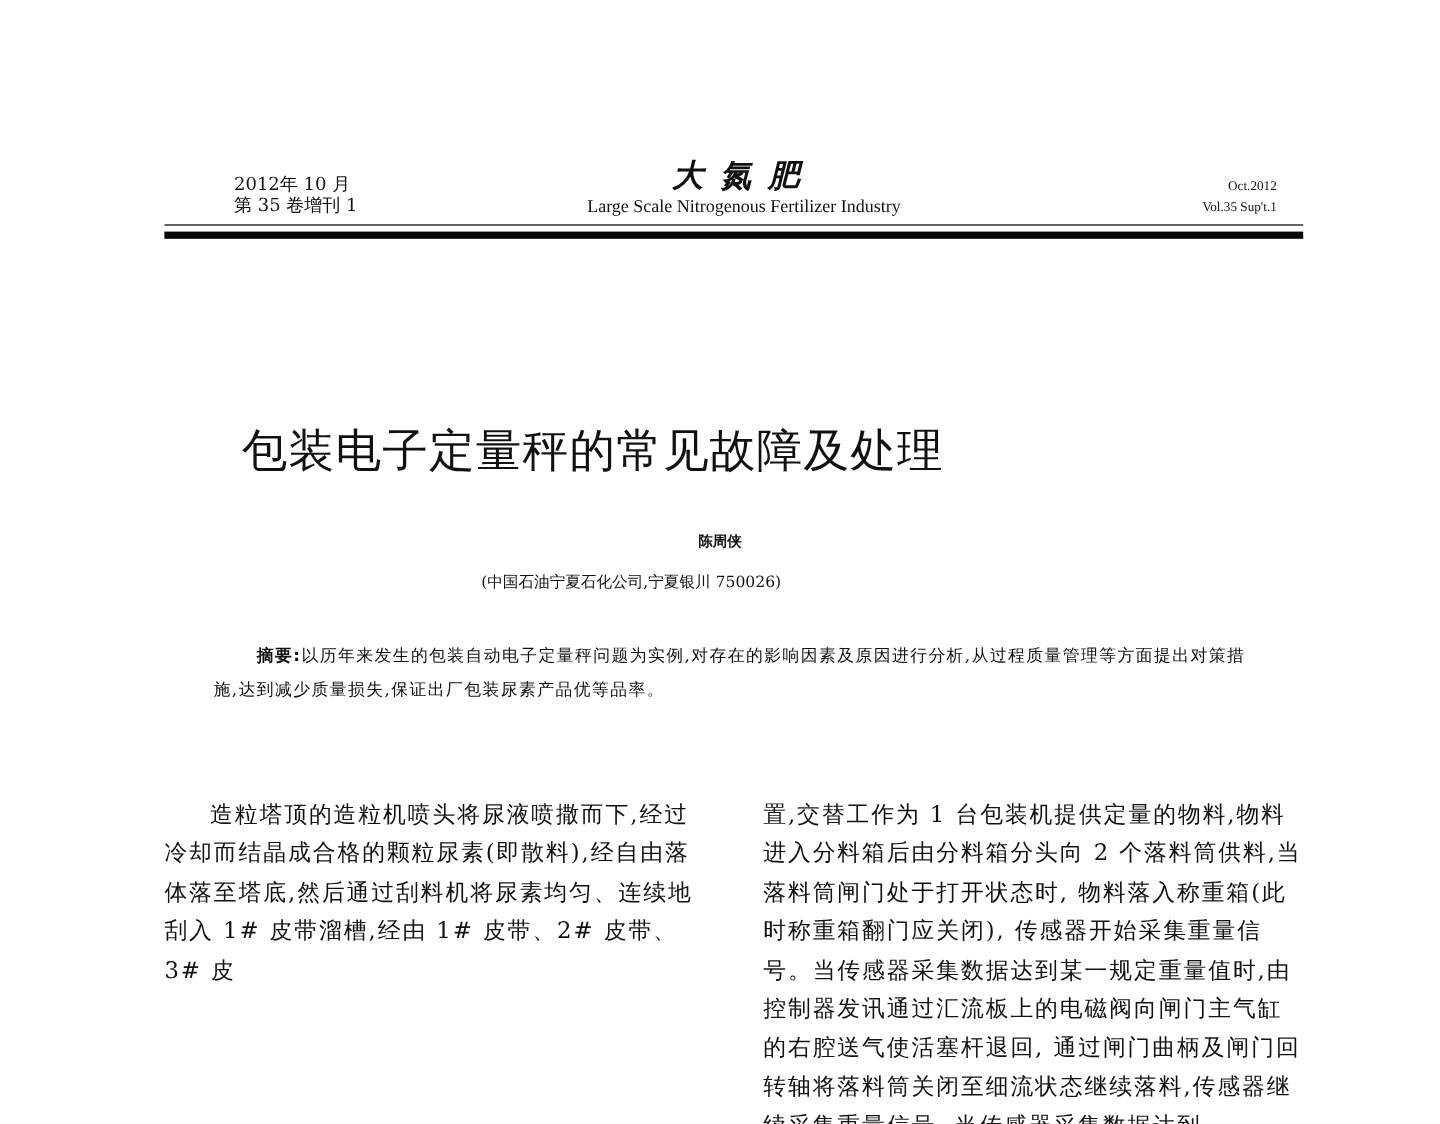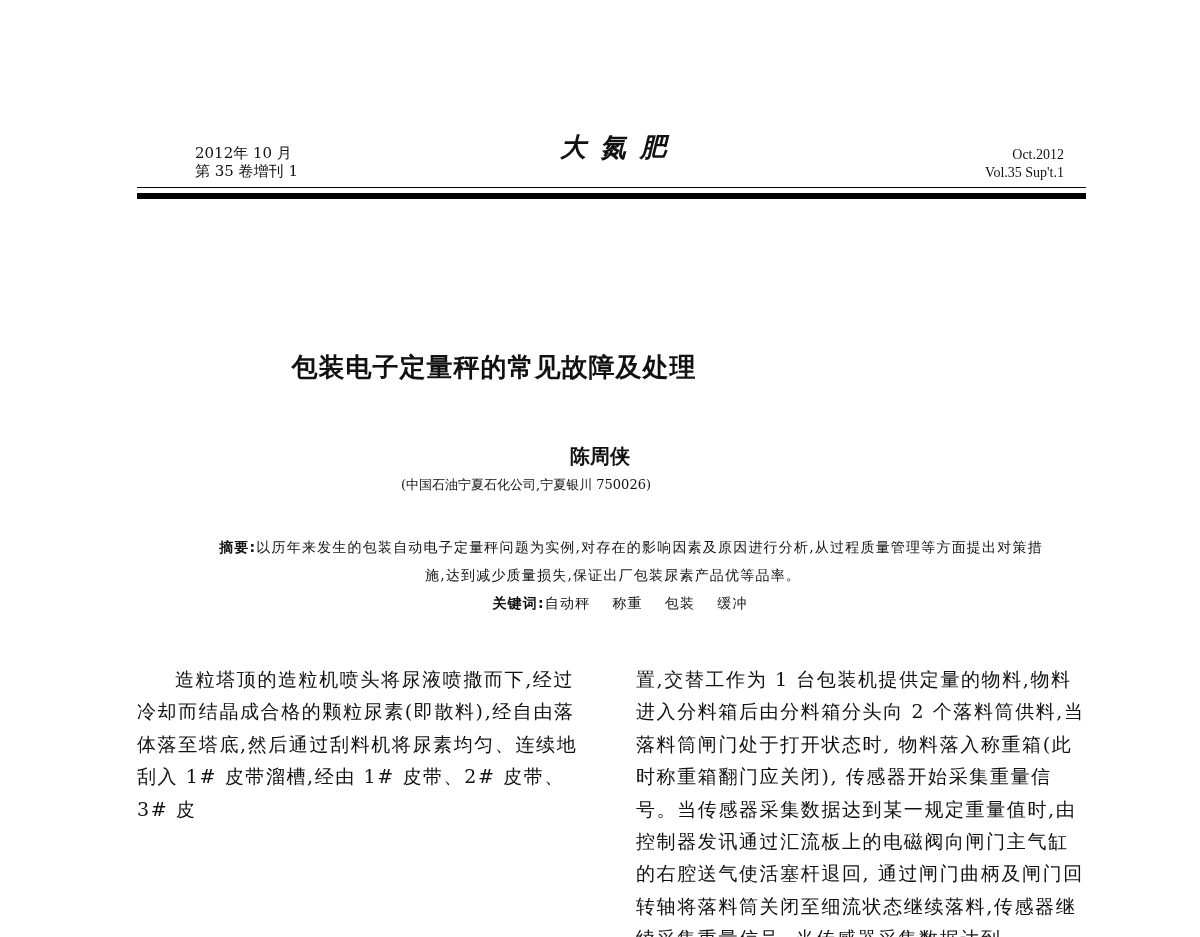--- a/index.html
+++ b/index.html
@@ -6,66 +6,66 @@
   body {
     width: 1200px; height: 937px; overflow: hidden; background: #ffffff;
     color: #111111; position: relative;
     font-family: "DejaVu Serif", "Liberation Serif", serif;
   }
   .abs { position: absolute; }
   .hdr-left { left: 163px; top: 144px; font-size: 15px; line-height: 18px; margin-left: 32px; }
   .hdr-center { left: 420px; width: 400px; top: 132px; text-align: center; }
   .logo { font-size: 26px; font-weight: bold; letter-spacing: 14px; line-height: 30px; font-family: "DejaVu Serif", serif; font-style: italic; }
   .journal-en { font-size: 15px; line-height: 18px; margin-top: 2px; font-family: "Liberation Serif", serif; }
-  .hdr-right { right: 136px; top: 146px; font-size: 14px; line-height: 18px; text-align: right; font-family: "Liberation Serif", serif; }
+  .hdr-right { right: 136px; top: 146px; font-size: 11px; line-height: 18px; text-align: right; font-family: "Liberation Serif", serif; }
   .rule-thin { left: 137px; width: 949px; top: 187px; height: 1px; background: #000; }
   .rule-thick { left: 137px; width: 949px; top: 193px; height: 6px; background: #000; }
-  .title { left: 0; width: 988px; top: 350px; text-align: center; font-size: 26px; font-weight: bold; letter-spacing: 1px; font-family: "DejaVu Sans", sans-serif; }
-  .author { left: 0; width: 1200px; top: 443px; text-align: center; font-size: 20px; font-weight: bold; font-family: "DejaVu Sans", sans-serif; }
+  .title { left: 0; width: 988px; top: 350px; text-align: center; font-size: 38px; font-weight: normal; letter-spacing: 1px; font-family: "DejaVu Sans", sans-serif; }
+  .author { left: 0; width: 1200px; top: 443px; text-align: center; font-size: 12px; font-weight: bold; font-family: "DejaVu Sans", sans-serif; }
   .affil { left: 0; width: 1052px; top: 476px; text-align: center; font-size: 13px; }
   .abstract { left: 178px; width: 870px; top: 533px; font-size: 14px; line-height: 28px; letter-spacing: 1.2px; }
   .abstract p { margin: 0; }
-  .indent { text-indent: 36px; text-align: center; }
+  .indent { text-indent: 36px; }
   .lbl { font-weight: bold; font-family: "DejaVu Sans", sans-serif; }
   .kw span.k { margin-right: 22px; }
   .col { font-size: 19px; line-height: 32.4px; letter-spacing: 1.6px; }
   .col p { margin: 0; }
   .col-left { left: 137px; width: 455px; top: 663px; }
   .col-right { left: 636px; width: 450px; top: 663px; }
   .sec-head { font-weight: bold; font-family: "DejaVu Sans", sans-serif; font-size: 18px; }
   .sec-head .num { margin-right: 18px; }
   .pi { text-indent: 38px; }
 </style>
 </head>
 <body>
 
 <div class="abs hdr-left">
   <div>2012年 10 月</div>
   <div>第 35 卷增刊 1</div>
 </div>
 
 <div class="abs hdr-center">
   <div class="logo">大氮肥</div>
+  <div class="journal-en">Large Scale Nitrogenous Fertilizer Industry</div>
 </div>
 
 <div class="abs hdr-right">
   <div>Oct.2012</div>
   <div>Vol.35 Sup't.1</div>
 </div>
 
 <div class="abs rule-thin"></div>
 <div class="abs rule-thick"></div>
 
 <div class="abs title">包装电子定量秤的常见故障及处理</div>
 <div class="abs author">陈周侠</div>
 <div class="abs affil">(中国石油宁夏石化公司,宁夏银川  750026)</div>
 
 <div class="abs abstract">
   <p class="indent"><span class="lbl">摘要:</span><span>以历年来发生的包装自动电子定量秤问题为实例,对存在的影响因素及原因进行分析,从过程质量管理等方面提出对策措施,达到减少质量损失,保证出厂包装尿素产品优等品率。</span></p>
-  <p class="indent kw"><span class="lbl">关键词:</span><span class="k">自动秤</span><span class="k">称重</span><span class="k">包装</span><span class="k">缓冲</span></p>
 </div>
 
 <div class="abs col col-left">
   <p class="pi">造粒塔顶的造粒机喷头将尿液喷撒而下,经过冷却而结晶成合格的颗粒尿素(即散料),经自由落体落至塔底,然后通过刮料机将尿素均匀、连续地刮入 1# 皮带溜槽,经由 1# 皮带、2# 皮带、3# 皮</p>
 </div>
 
 <div class="abs col col-right">
   <p>置,交替工作为 1 台包装机提供定量的物料,物料进入分料箱后由分料箱分头向 2 个落料筒供料,当落料筒闸门处于打开状态时, 物料落入称重箱(此时称重箱翻门应关闭), 传感器开始采集重量信号。当传感器采集数据达到某一规定重量值时,由控制器发讯通过汇流板上的电磁阀向闸门主气缸的右腔送气使活塞杆退回, 通过闸门曲柄及闸门回转轴将落料筒关闭至细流状态继续落料,传感器继续采集重量信号, 当传感器采集数据达到</p>
 </div>
 

